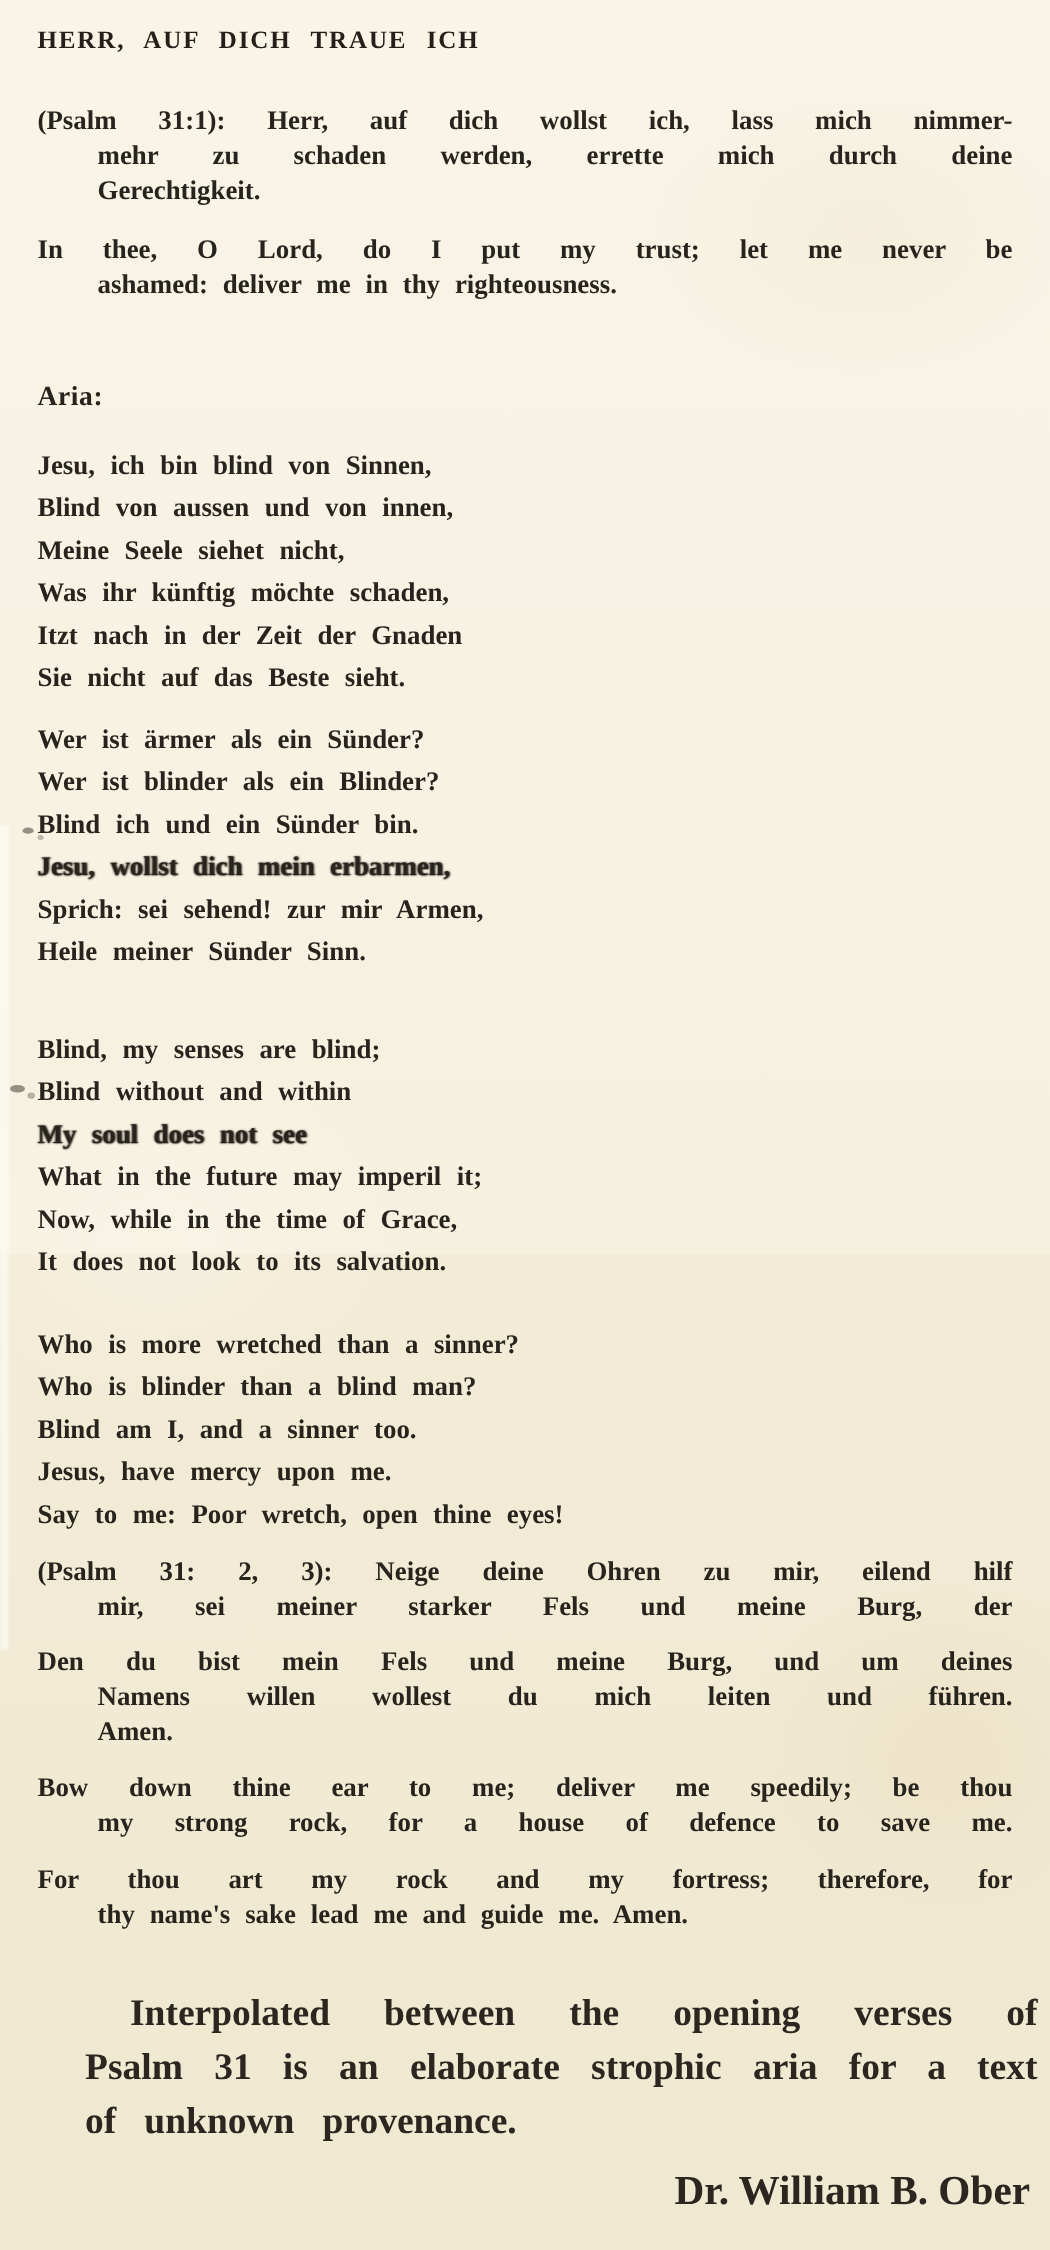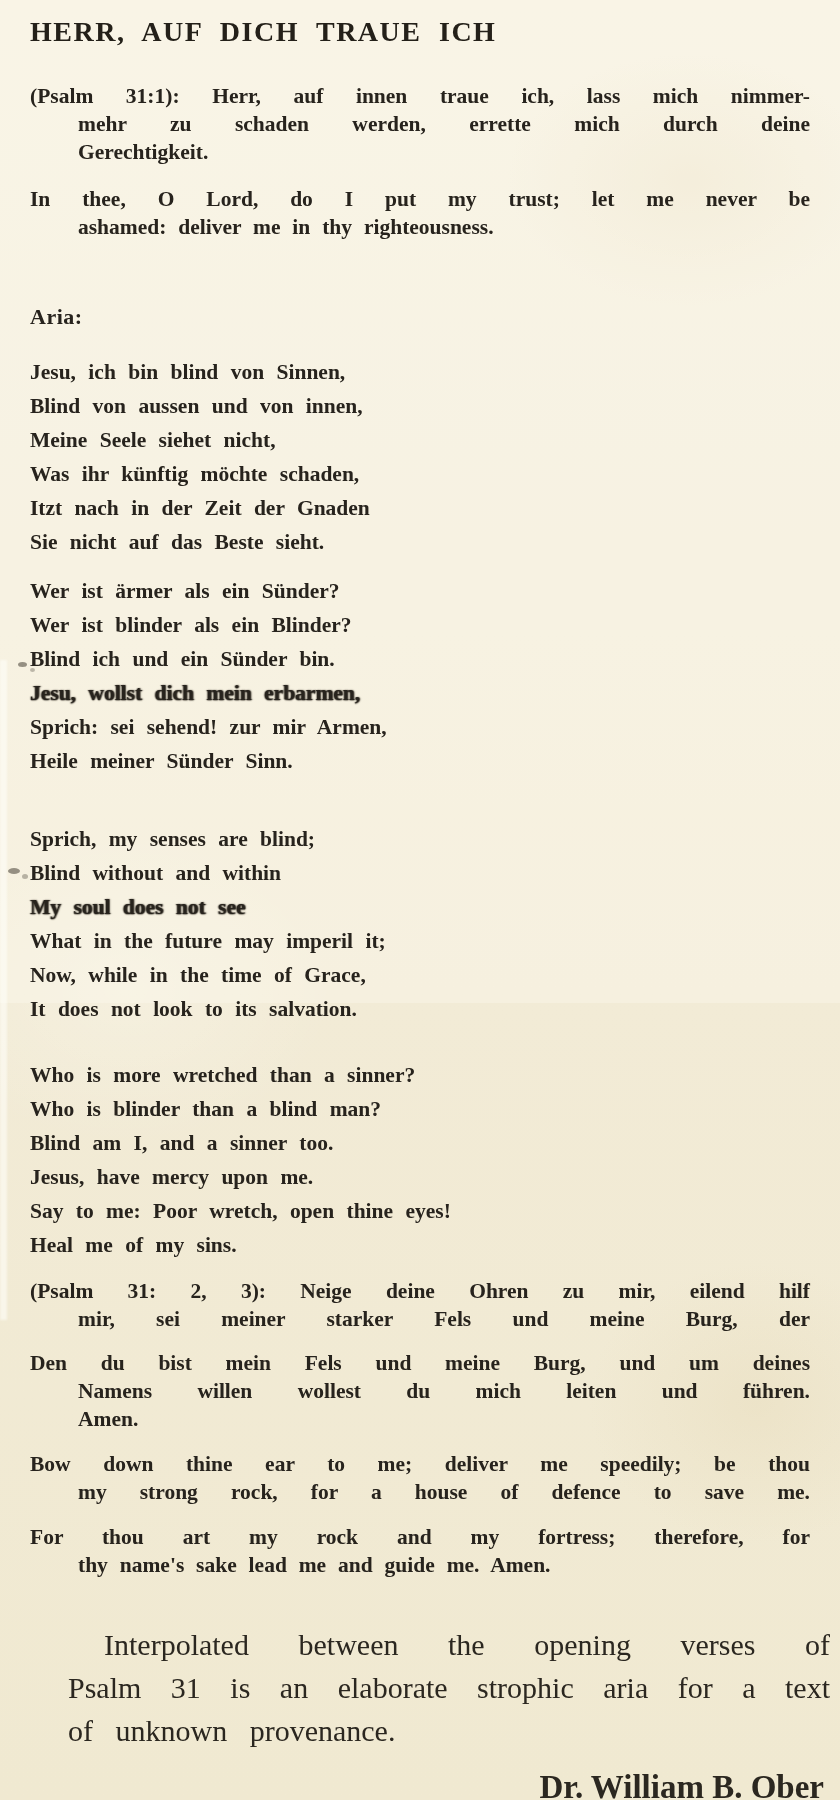--- a/index.html
+++ b/index.html
@@ -31,21 +31,21 @@
     filter: blur(1px);
     pointer-events: none;
   }
   .content {
     position: relative; z-index: 1;
     box-sizing: border-box;
     padding: 14px 30px 0 30px;
     height: 100%;
   }
   .title {
-    font-size: 28px; font-weight: 700;
+    font-size: 20px; font-weight: 700;
     letter-spacing: 1.5px; word-spacing: 9px;
     line-height: 36px;
     color: #242019;
   }
   
   .quote { padding-left: 48px; font-size: 21.5px; font-weight: 700; line-height: 28px; }
   .quote .line { min-height: 28px; }
   .quote .first { margin-left: -48px; }
   .jl { text-align: justify; text-align-last: justify; }
   .nl { word-spacing: 6.5px; }
@@ -63,21 +63,21 @@
   .stanza .pline { word-spacing: 7px; white-space: nowrap; }
   .st-g1 { margin-top: 26px; }
   .st-g2 { margin-top: 15px; }
   .st-e1 { margin-top: 44px; }
   .st-e2 { margin-top: 32px; }
   .smudge {
     text-shadow: 1px 0 1.3px rgba(48,42,34,0.85), -1px 0 1px rgba(48,42,34,0.45), 0 1px 1px rgba(48,42,34,0.35);
   }
   .commentary {
     margin: 44px -20px 16px 38px;
-    font-size: 30px; font-weight: 400; line-height: 43px;
+    font-size: 30px; font-weight: 700; line-height: 43px;
     color: #2b2720;
   }
   .commentary .first { text-indent: 36px; }
   .commentary .wide { word-spacing: 15px; }
   .attribution {
     margin: 16px -14px 0 0;
     text-align: right;
     font-size: 33px; font-weight: 700; line-height: 38px;
     color: #2b2720;
   }
@@ -96,21 +96,21 @@
   <div class="blot blot1"></div>
   <div class="blot blot2"></div>
   <div class="blot blot3"></div>
   <div class="blot blot4"></div>
 
   <div class="content">
 
     <div class="title">HERR, AUF DICH TRAUE ICH</div>
 
     <div class="quote mt32">
-      <div class="line first jl">(Psalm 31:1): Herr, auf innen traue ich, lass mich nimmer-</div>
+      <div class="line first jl">(Psalm 31:1): Herr, auf dich wollst ich, lass mich nimmer-</div>
       <div class="line jl">mehr zu schaden werden, errette mich durch deine</div>
       <div class="line nl">Gerechtigkeit.</div>
     </div>
 
     <div class="quote mt19">
       <div class="line first jl">In thee, O Lord, do I put my trust; let me never be</div>
       <div class="line nl">ashamed: deliver me in thy righteousness.</div>
     </div>
 
     <div class="aria-label">Aria:</div>
@@ -127,35 +127,34 @@
     <div class="stanza st-g2">
       <div class="pline">Wer ist ärmer als ein Sünder?</div>
       <div class="pline">Wer ist blinder als ein Blinder?</div>
       <div class="pline">Blind ich und ein Sünder bin.</div>
       <div class="pline smudge">Jesu, wollst dich mein erbarmen,</div>
       <div class="pline">Sprich: sei sehend! zur mir Armen,</div>
       <div class="pline">Heile meiner Sünder Sinn.</div>
     </div>
 
     <div class="stanza st-e1">
-      <div class="pline">Sprich, my senses are blind;</div>
+      <div class="pline">Blind, my senses are blind;</div>
       <div class="pline">Blind without and within</div>
       <div class="pline smudge">My soul does not see</div>
       <div class="pline">What in the future may imperil it;</div>
       <div class="pline">Now, while in the time of Grace,</div>
       <div class="pline">It does not look to its salvation.</div>
     </div>
 
     <div class="stanza st-e2">
       <div class="pline">Who is more wretched than a sinner?</div>
       <div class="pline">Who is blinder than a blind man?</div>
       <div class="pline">Blind am I, and a sinner too.</div>
       <div class="pline">Jesus, have mercy upon me.</div>
       <div class="pline">Say to me: Poor wretch, open thine eyes!</div>
-      <div class="pline">Heal me of my sins.</div>
     </div>
 
     <div class="quote mt15">
       <div class="line first jl">(Psalm 31: 2, 3): Neige deine Ohren zu mir, eilend hilf</div>
       <div class="line jl">mir, sei meiner starker Fels und meine Burg, der</div>
     </div>
 
     <div class="quote mt16">
       <div class="line first jl">Den du bist mein Fels und meine Burg, und um deines</div>
       <div class="line jl">Namens willen wollest du mich leiten und führen.</div>

